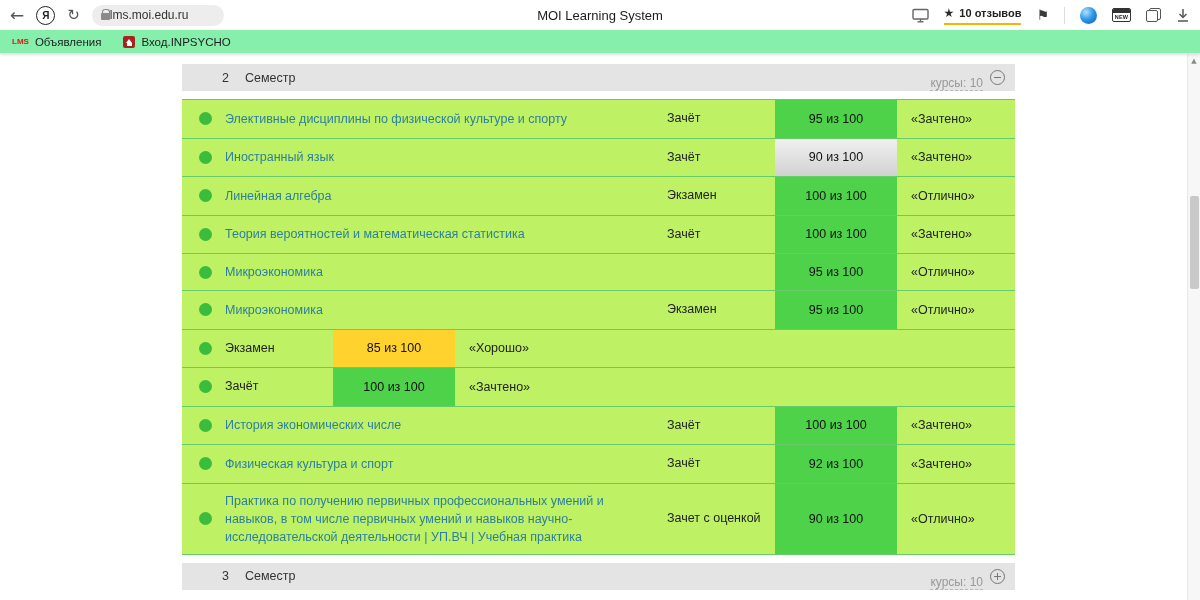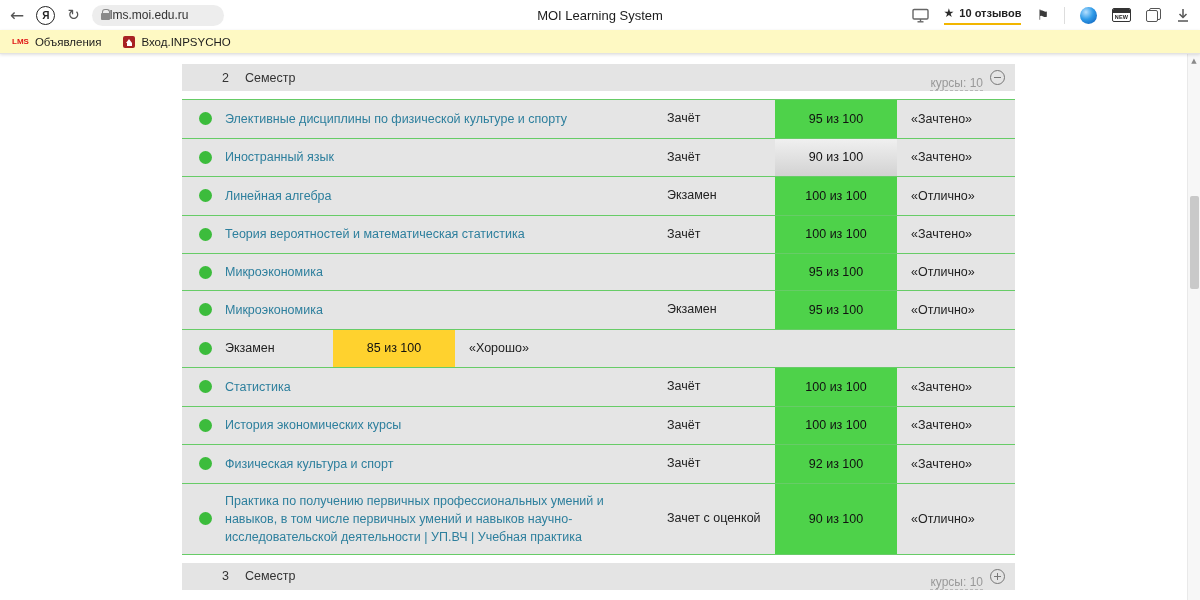--- a/index.html
+++ b/index.html
@@ -40,21 +40,21 @@
                        font-size:5.5px; font-weight:bold; color:#222; letter-spacing:.2px; }
   .tabs-icon { width:15px; height:14px; position:relative; cursor:pointer; }
   .tabs-icon::before { content:""; position:absolute; right:0; top:0; width:10px; height:10px;
                        border:1.4px solid #555; border-radius:2px; background:#fff; }
   .tabs-icon::after { content:""; position:absolute; left:0; bottom:0; width:10px; height:10px;
                       border:1.4px solid #555; border-radius:2px; background:#fff; }
   .dl-icon svg { display:block; }
 
   
   .bookmarks { height:24px; display:flex; align-items:center; gap:22px; padding:0 12px;
-               background:#fef9c3; border-bottom:1px solid #e3e3e3;
+               background:#86efac; border-bottom:1px solid #e3e3e3;
                box-shadow:0 1px 3px rgba(0,0,0,.12); position:relative; z-index:2; }
   .bm-item { display:flex; align-items:center; gap:6px; cursor:pointer; }
   .bm-item .bm-label { font-size:11.5px; color:#1d1d1d; white-space:nowrap; }
   .lms-fav { font-size:8px; font-weight:bold; color:#e01717; }
   .inp-fav { width:12px; height:12px; background:#a82222; border-radius:2px; position:relative; }
   .inp-fav::before { content:""; position:absolute; left:3px; top:3px; border-left:3px solid transparent;
                      border-right:3px solid transparent; border-bottom:4px solid #fff; }
   .inp-fav::after { content:""; position:absolute; left:3.5px; bottom:2px; width:5px; height:2.5px; background:#fff; }
 
   
@@ -70,21 +70,21 @@
                  position:relative; display:inline-block; cursor:pointer; }
   .toggle-icon.minus::before, .toggle-icon.plus::before {
       content:""; position:absolute; left:3px; right:3px; top:50%; height:1.6px;
       margin-top:-0.8px; background:#777; }
   .toggle-icon.plus::after {
       content:""; position:absolute; top:3px; bottom:3px; left:50%; width:1.6px;
       margin-left:-0.8px; background:#777; }
 
   .rows { margin-top:8px; border-top:1px solid var(--separator); }
   .row { display:flex; align-items:center; border-bottom:1px solid var(--separator);
-         background:#e5e5e5; min-height:37px; }
+         background:#bef264; min-height:37px; }
   .dot { flex:0 0 13px; height:13px; border-radius:50%; background:var(--dot); margin:0 13px 0 17px; }
   .course { flex:1; color:var(--link); font-size:12.5px; line-height:1.45;
             padding:8px 16px 8px 0; text-decoration:none; cursor:pointer; }
   .etype { flex:0 0 108px; font-size:12.5px; color:#222; line-height:1.4; padding:10px 4px 10px 0; }
   .score { flex:0 0 122px; align-self:stretch; display:flex; align-items:center;
            justify-content:center; font-size:12.5px; color:#111; }
   .score-green  { background:var(--score-green); }
   .score-yellow { background:var(--score-yellow); }
   .score-silver { background:linear-gradient(180deg,#f0f0f0 0%, var(--score-silver) 100%); }
   .grade { flex:0 0 118px; padding-left:14px; font-size:12.5px; color:#222; }
@@ -212,28 +212,27 @@
     <div class="grade">«Отлично»</div>
   </div>
         <div class="row">
     <span class="dot"></span>
     <div class="etype">Экзамен</div>
     <div class="score score-yellow">85 из 100</div>
     <div class="grade">«Хорошо»</div>
   </div>
         <div class="row">
     <span class="dot"></span>
-    <a class="course">Статистика</a>
-    <div class="etype">Зачёт</div>
-    <div class="score score-green">100 из 100</div>
-    <div class="grade">«Зачтено»</div>
-  </div>
-        <div class="row">
-    <span class="dot"></span>
-    <a class="course">История экономических курсы</a>
+    <div class="etype">Зачёт</div>
+    <div class="score score-green">100 из 100</div>
+    <div class="grade">«Зачтено»</div>
+  </div>
+        <div class="row">
+    <span class="dot"></span>
+    <a class="course">История экономических числе</a>
     <div class="etype">Зачёт</div>
     <div class="score score-green">100 из 100</div>
     <div class="grade">«Зачтено»</div>
   </div>
         <div class="row">
     <span class="dot"></span>
     <a class="course">Физическая культура и спорт</a>
     <div class="etype">Зачёт</div>
     <div class="score score-green">92 из 100</div>
     <div class="grade">«Зачтено»</div>

